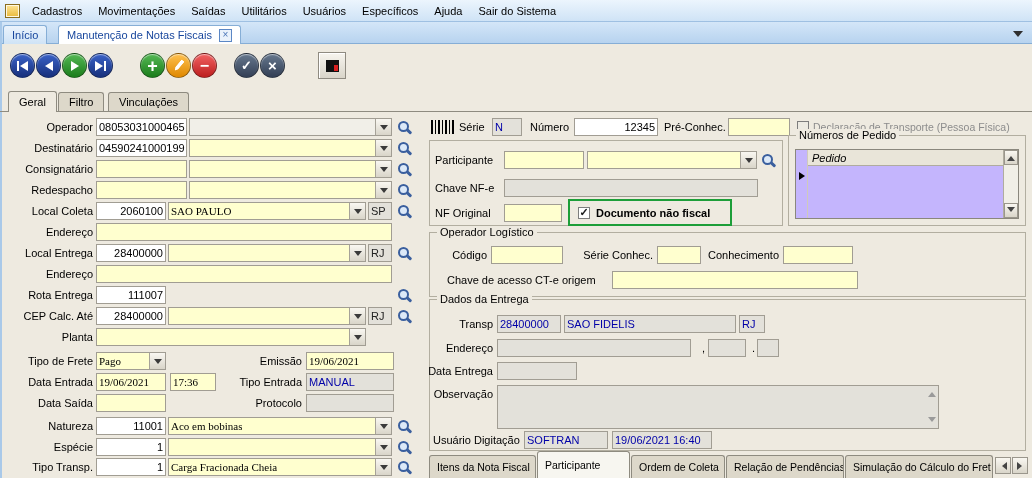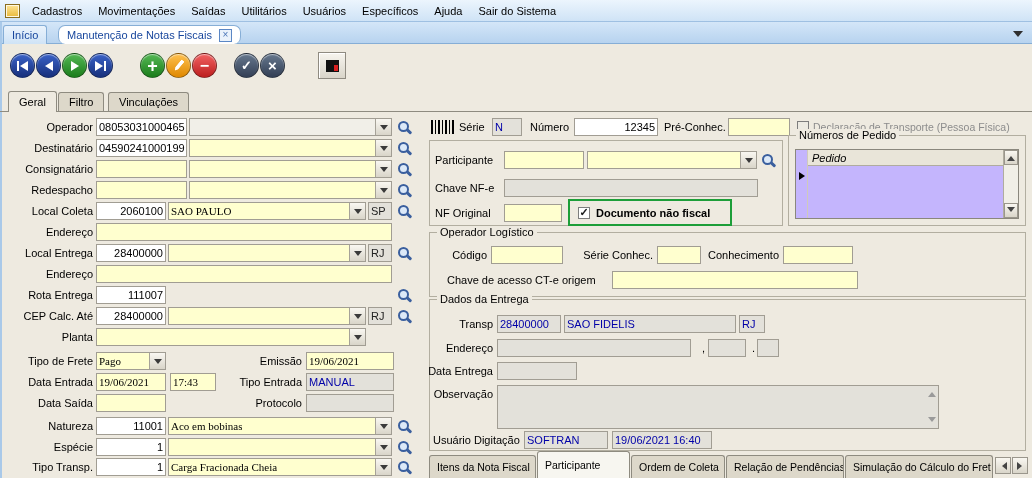--- a/index.html
+++ b/index.html
@@ -14,21 +14,21 @@
     background:linear-gradient(#ffe596,#e8b93c); box-shadow:inset 0 0 0 1px #fff8e0; }
   .mitem { padding:3px 8px; white-space:nowrap; cursor:default; }
 
   
   .tabstrip { position:absolute; left:0; top:22px; width:1032px; height:22px;
     background:linear-gradient(#d4e6f8,#b7d3ef); border-bottom:1px solid #86aed6; }
   .dtab { position:absolute; top:25px; height:19px; display:flex; align-items:center;
     padding:0 8px; color:#16459c; border:1px solid #86aed6; border-bottom:none;
     border-radius:3px 3px 0 0; white-space:nowrap; }
   .dtab.inactive { background:linear-gradient(#eaf3fc,#cfe3f6); }
-  .dtab.active { background:#fff;border-radius:7px; }
+  .dtab.active { background:#fff; }
   .tclose { width:13px; height:13px; margin-left:7px; border:1px solid #5b87c5; color:#4a76b8;
     display:flex; align-items:center; justify-content:center; font-size:10px; line-height:1;
     background:#eaf2fb; cursor:pointer; }
   .chev { position:absolute; right:9px; top:31px; width:0; height:0;
     border:5px solid transparent; border-top:6px solid #2f2f2f; }
 
   .leftframe { position:absolute; left:0; top:22px; width:2px; height:456px; background:#a9c9e9; }
 
   
   .cbtn { position:absolute; width:25px; height:25px; border-radius:50%;
@@ -290,21 +290,21 @@
     <span class="cval">Pago</span>
       <span class="carr">
         <i></i>
       </span>
   </div>
   <div class="lab" style="left:240px;top:352px;width:62px">Emissão</div>
   <div class="fld yl" style="left:306px;top:352px;width:88px">19/06/2021</div>
 
   <div class="lab" style="left:2px;top:373px;width:91px">Data Entrada</div>
   <div class="fld yl" style="left:96px;top:373px;width:70px">19/06/2021</div>
-  <div class="fld yl" style="left:170px;top:373px;width:46px">17:43</div>
+  <div class="fld yl" style="left:170px;top:373px;width:46px">17:36</div>
   <div class="lab" style="left:230px;top:373px;width:72px">Tipo Entrada</div>
   <div class="fld ro" style="left:306px;top:373px;width:88px">MANUAL</div>
 
   <div class="lab" style="left:2px;top:394px;width:91px">Data Saída</div>
   <div class="fld yl" style="left:96px;top:394px;width:70px"></div>
   <div class="lab" style="left:230px;top:394px;width:72px">Protocolo</div>
   <div class="fld ro" style="left:306px;top:394px;width:88px"></div>
 
   <div class="lab" style="left:2px;top:417px;width:91px">Natureza</div>
   <div class="fld num" style="left:96px;top:417px;width:70px">11001</div>

